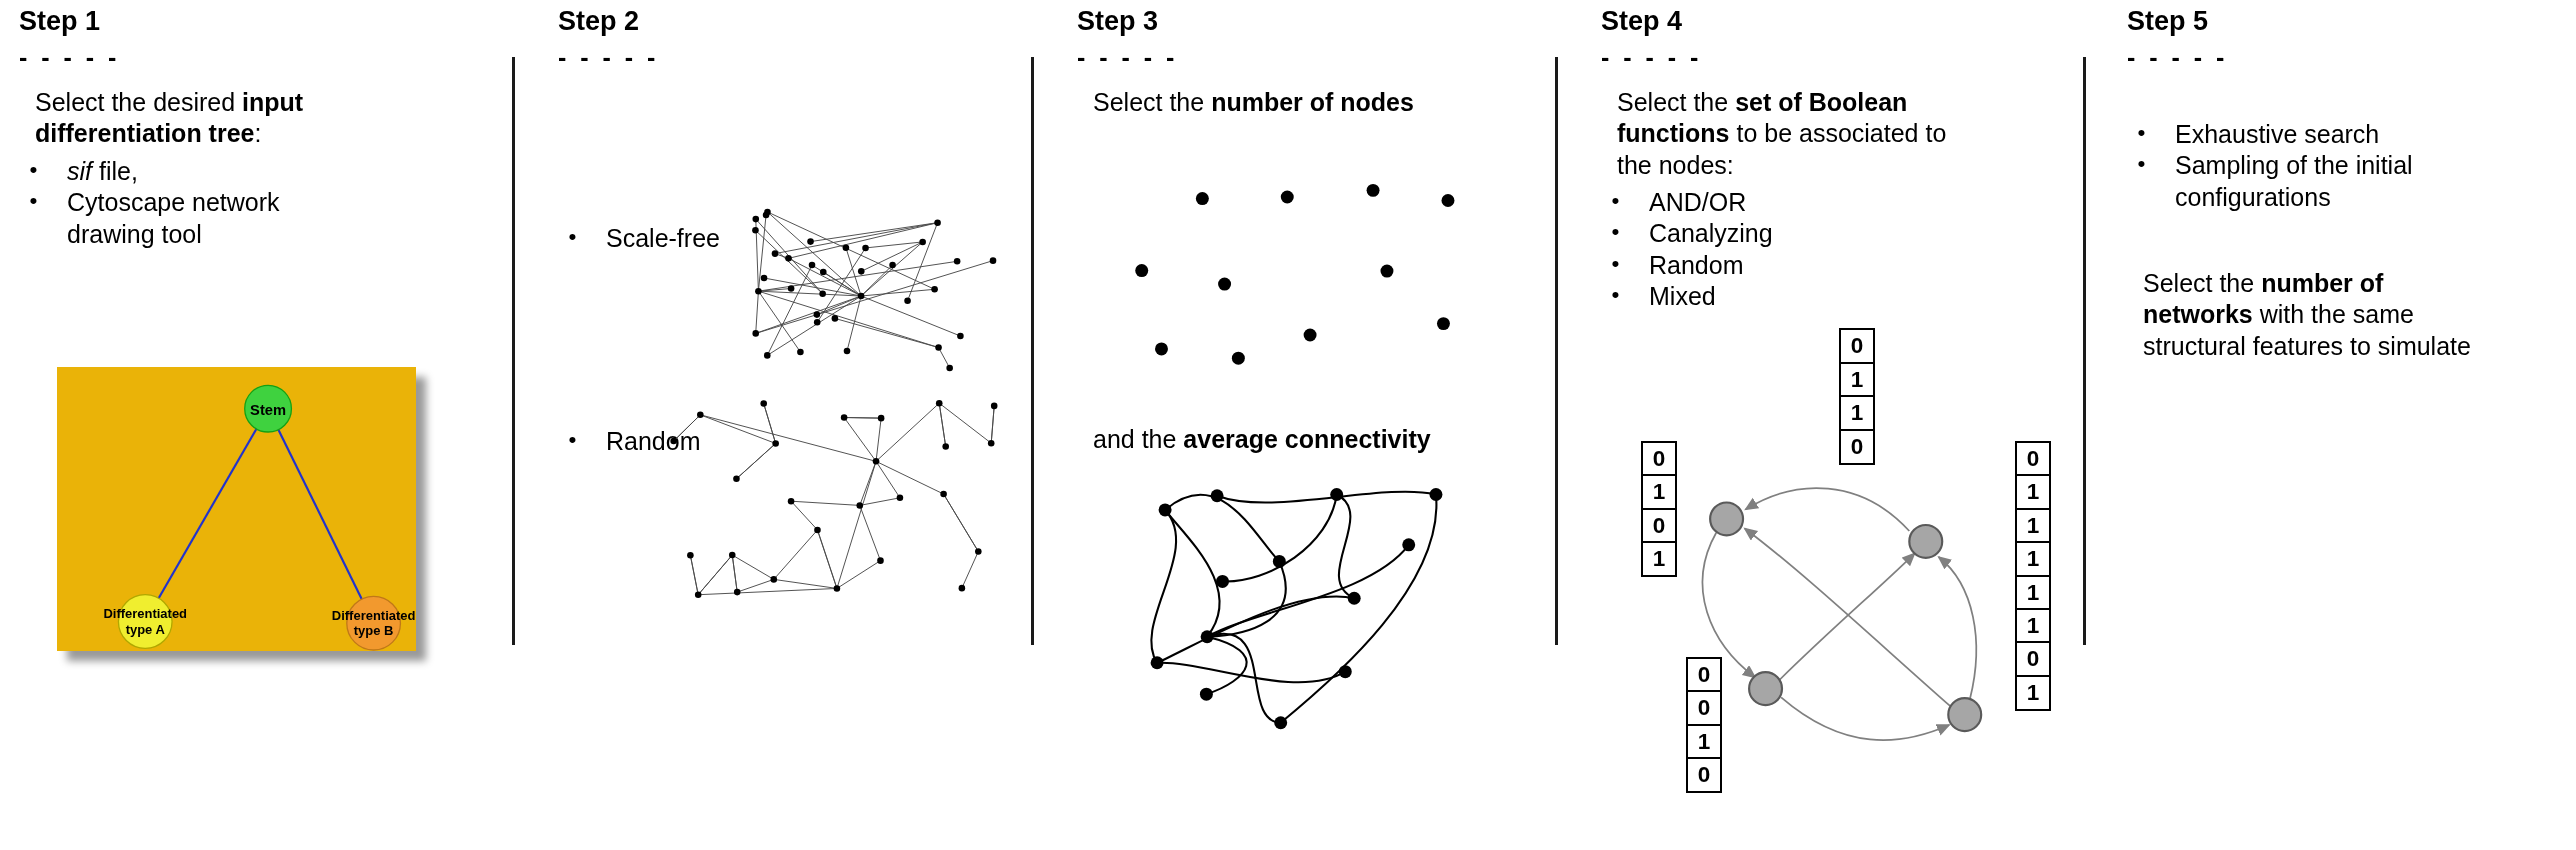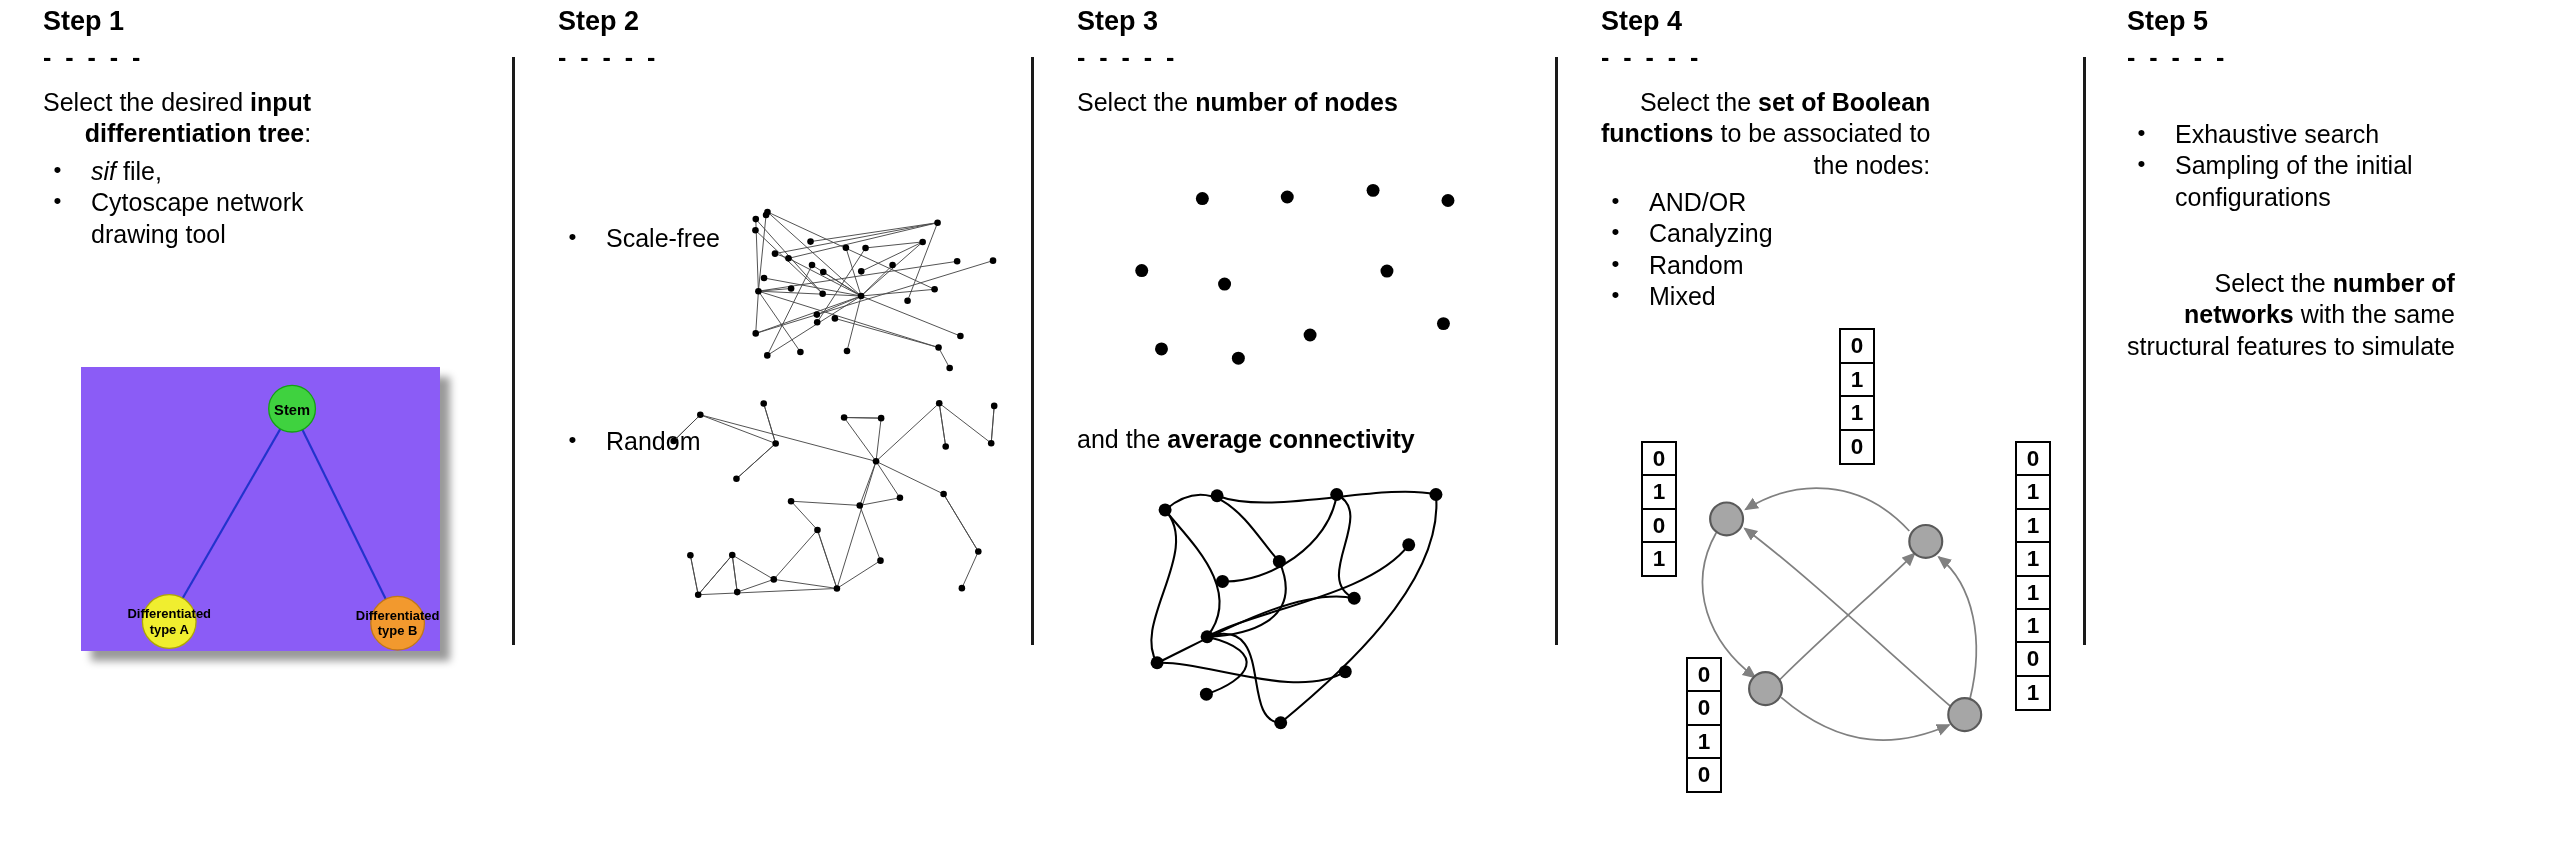--- a/index.html
+++ b/index.html
@@ -3,21 +3,21 @@
 <meta charset="utf-8">
 <style>
   html,body{margin:0;padding:0;background:#fff;}
   .figure{
     position:relative;width:2576px;height:851px;background:#fff;overflow:hidden;
     font-family:"Liberation Sans",sans-serif;color:#000;font-size:25px;line-height:1.25;
   }
   .col{position:absolute;top:0;height:100%;}
   .step-title{position:absolute;top:5.2px;left:0;margin:0;font-size:27px;font-weight:700;}
   .dashes{position:absolute;top:42px;left:0;font-weight:700;letter-spacing:3.5px;font-size:25px;}
-  .intro{position:absolute;left:0;margin:0;text-align:right;}
+  .intro{position:absolute;left:16px;margin:0;}
   .bold{font-weight:700;}
   .italic{font-style:italic;text-align:center;}
   .bullets{position:absolute;left:0;margin:0;padding:0;list-style:none;}
   .bullet-row{display:flex;align-items:flex-start;}
   .bullet-row .marker{width:48px;padding-left:10.4px;box-sizing:border-box;flex:0 0 48px;font-size:22.5px;}
   .bullet-row.abs{position:absolute;left:0;}
   .divider{position:absolute;top:57px;width:2.6px;height:588px;background:#1a1a1a;}
   .net{position:absolute;overflow:visible;}
   .tree-box{position:absolute;box-shadow:10.4px 10.4px 7.8px #9a9a9a;}
   .tlabel{font-weight:700;font-size:17px;text-anchor:middle;font-family:"Liberation Sans",sans-serif;}
@@ -32,35 +32,35 @@
   }
   .tcell + .tcell{margin-top:-2.6px;}
   .arrow{fill:none;stroke-width:2;}
   .gnode{stroke:#5a5a5a;stroke-width:2.5;}
 </style>
 </head>
 <body>
 
 <div class="figure">
 
-  <div class="col" style="left:19px;width:472px;margin-left:24px;">
+  <div class="col" style="left:19px;width:472px;">
     <h2 class="step-title">Step 1</h2>
     <div class="dashes">- - - - -</div>
     <p class="intro" style="top:87px;"><span>Select the desired </span><span class="bold">input</span><br><span class="bold">differentiation tree</span><span>:</span></p>
     <div class="bullets" style="top:156px;">
       <div class="bullet-row">
         <span class="marker">•</span>
         <span><span class="italic">sif</span><span> file,</span></span>
       </div>
       <div class="bullet-row">
         <span class="marker">•</span>
         <span><span>Cytoscape network</span><br><span>drawing tool</span></span>
       </div>
     </div>
-    <div class="tree-box" style="left: 38px; top: 367px; width: 359px; height: 284px; background: #8b5cf6;">
+    <div class="tree-box" style="left: 38px; top: 367px; width: 359px; height: 284px; background: #eab308;">
       <svg width="359" height="284" viewBox="0 0 415 328" style="font-size:29px">
         <line x1="244" y1="48" x2="102" y2="294" stroke-width="2.5" stroke="#2233cc"></line>
         <line x1="244" y1="48" x2="366" y2="296" stroke-width="2.5" stroke="#2233cc"></line>
         <circle cx="244" cy="48" r="27" stroke="#14a014" stroke-width="1.5" fill="#3fd23f"></circle>
         <circle cx="102" cy="294" r="31" stroke="#b0a800" stroke-width="1.5" fill="#f0ee2f"></circle>
         <circle cx="366" cy="296" r="31" stroke="#c07818" stroke-width="1.5" fill="#f2992e"></circle>
         <text class="tlabel" x="244" y="55">Stem</text>
         <text class="tlabel small" x="102" y="290">Differentiated</text>
         <text class="tlabel small" x="102" y="308">type A</text>
         <text class="tlabel small" x="366" y="292">Differentiated</text>

